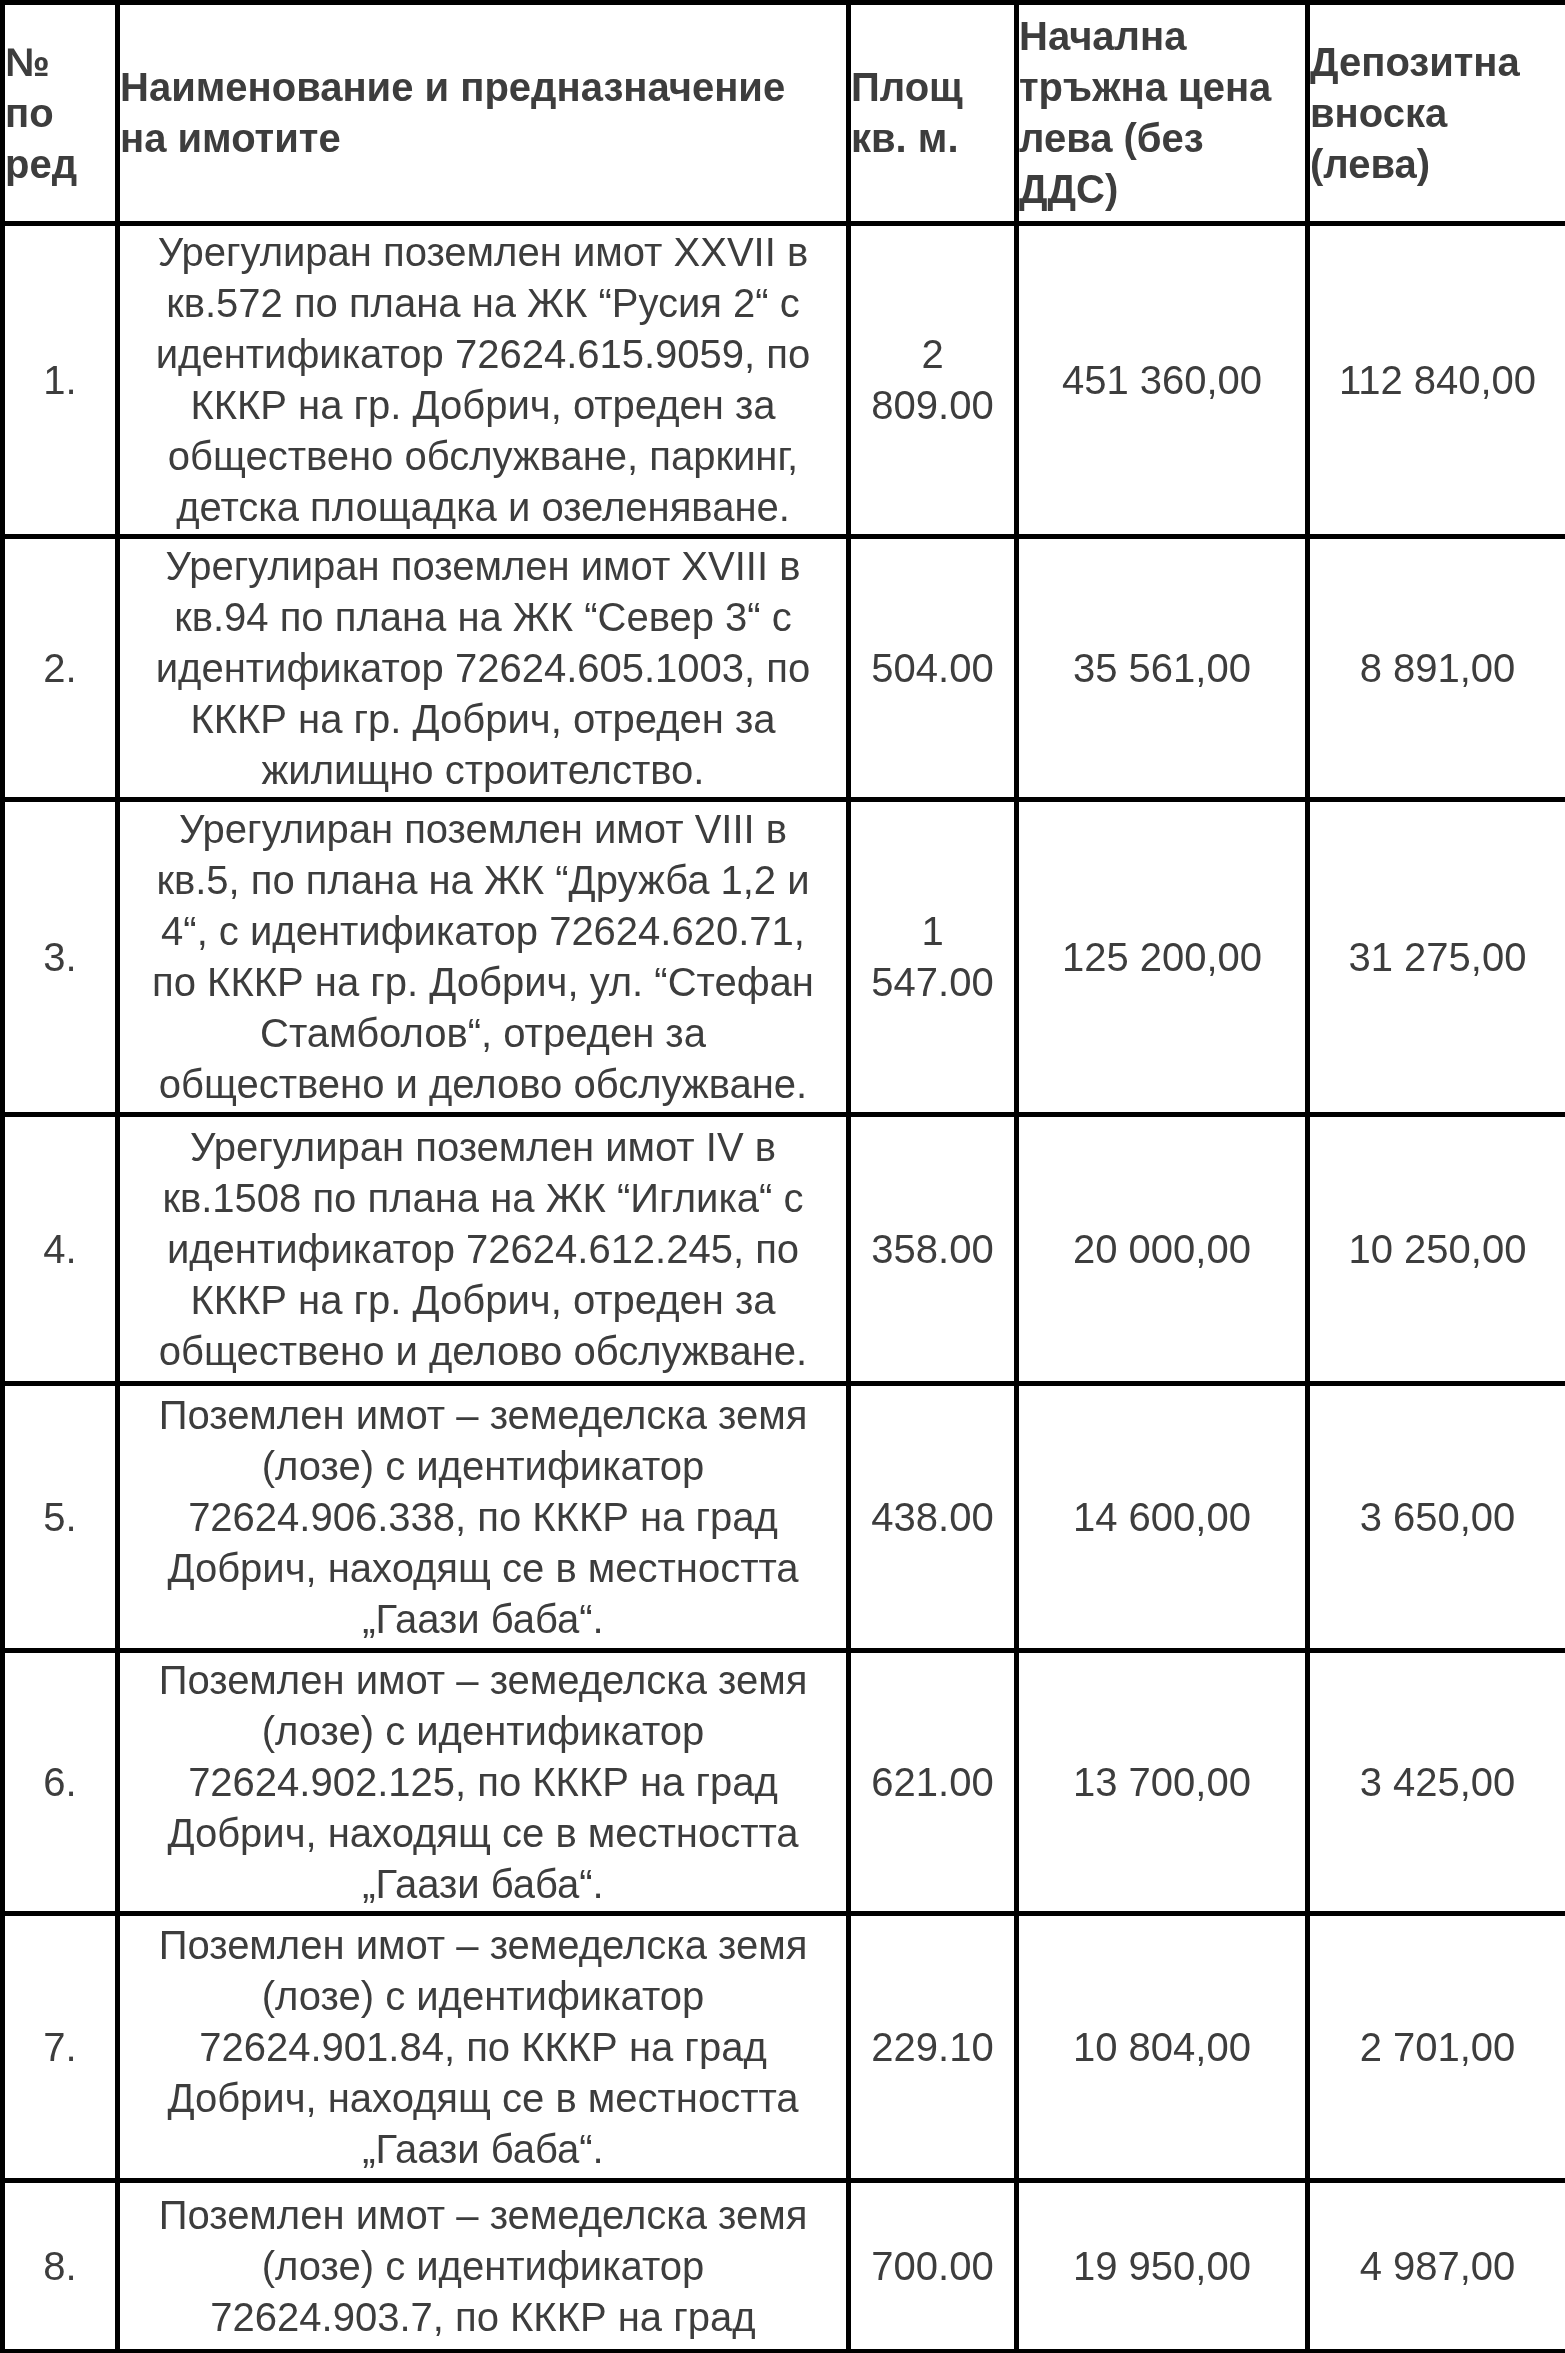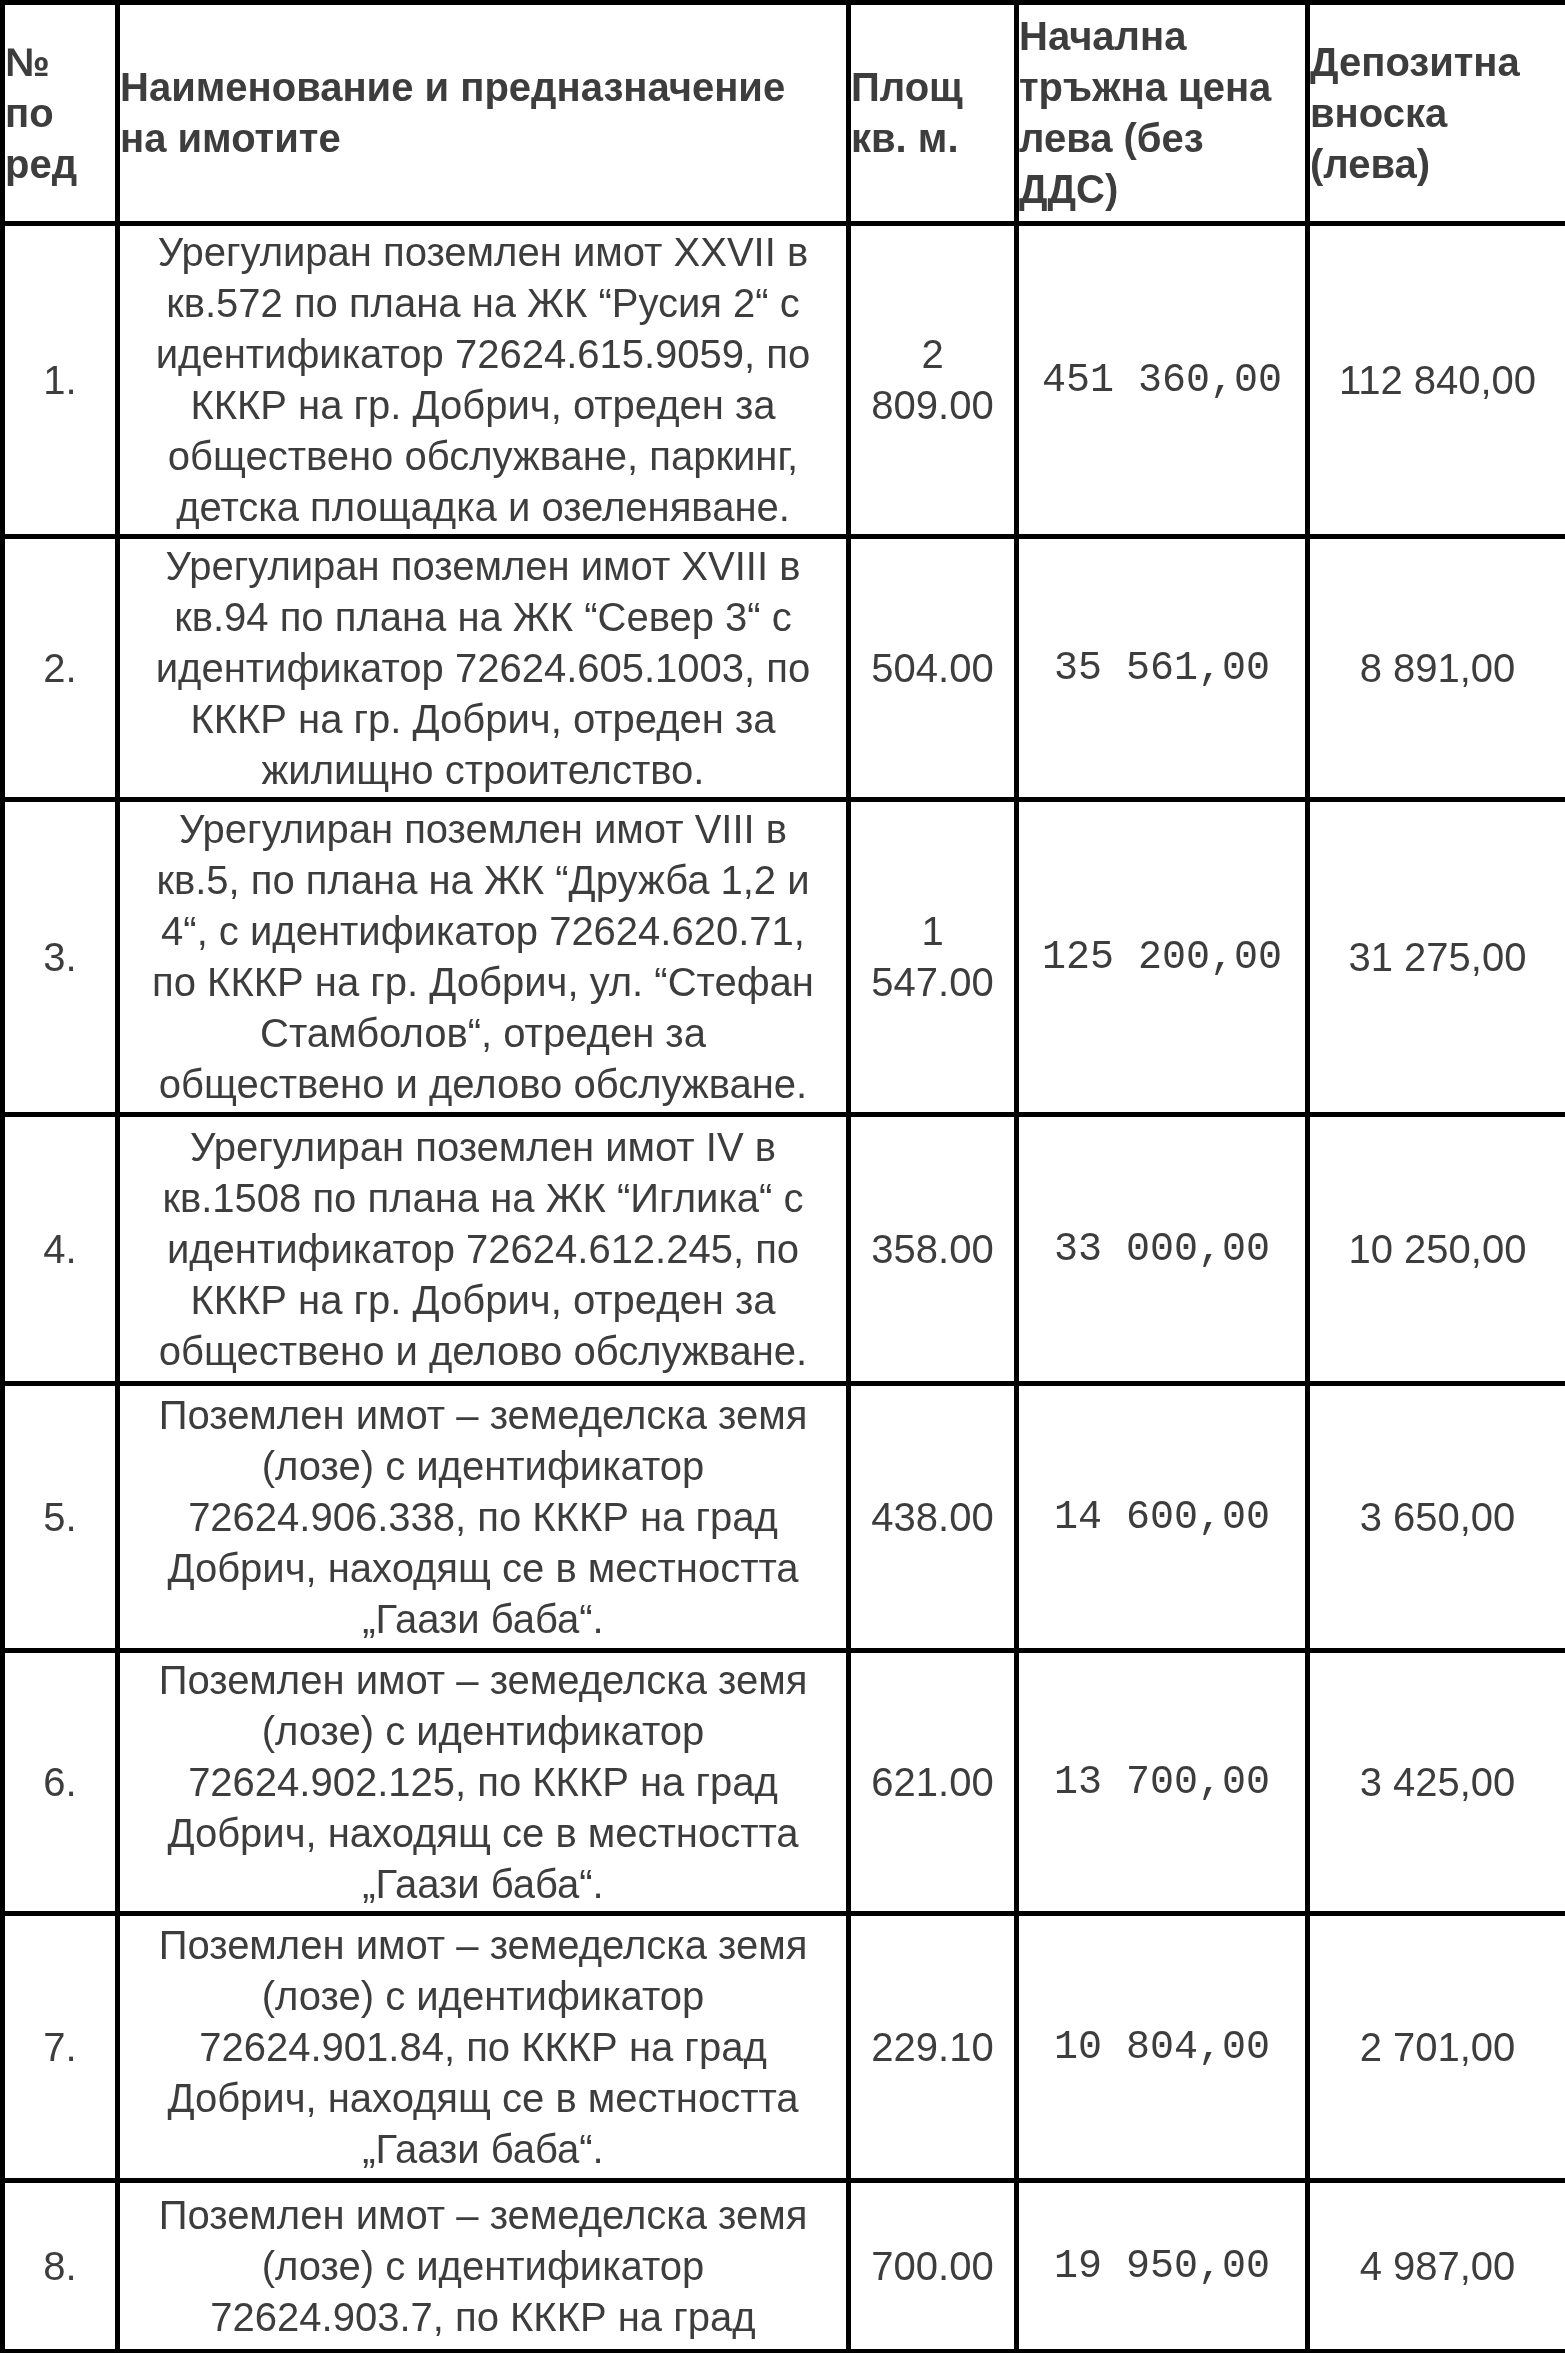--- a/index.html
+++ b/index.html
@@ -38,21 +38,21 @@
   }
   th.h-num     { padding-left: 18px; }
   th.h-name    { padding-left: 15px; padding-right: 11.6px; }
   th.h-area    { padding-left: 11.6px; }
   th.h-price   { padding: 0 11.6px; white-space: normal; text-align: justify; margin-left: 37px; }
   th.h-deposit { padding-left: 13.3px; padding-right: 8.3px; }
   
   td.c-num     { text-align: center; }
   td.c-name    { padding: 0 15px 0 15px; text-align: center; white-space: pre-line; }
   td.c-area    { text-align: center; white-space: pre-line; }
-  td.c-price   { text-align: center; font-family: Liberation Mono, monospace; }
+  td.c-price   { text-align: center; }
   td.c-deposit { text-align: center; }
   
   thead tr              { height: 221px; }
   tbody tr:nth-child(1) { height: 313px; }
   tbody tr:nth-child(2) { height: 263px; }
   tbody tr:nth-child(3) { height: 315px; }
   tbody tr:nth-child(4) { height: 269px; }
   tbody tr:nth-child(5) { height: 267px; }
   tbody tr:nth-child(6) { height: 263px; }
   tbody tr:nth-child(7) { height: 267px; }
@@ -123,21 +123,21 @@
       <td class="c-deposit">31 275,00</td>
     </tr>
     <tr>
       <td class="c-num">4.</td>
       <td class="c-name">Урегулиран поземлен имот IV в
 кв.1508 по плана на ЖК “Иглика“ с
 идентификатор 72624.612.245, по
 КККР на гр. Добрич, отреден за
 обществено и делово обслужване.</td>
       <td class="c-area">358.00</td>
-      <td class="c-price">33 000,00</td>
+      <td class="c-price">20 000,00</td>
       <td class="c-deposit">10 250,00</td>
     </tr>
     <tr>
       <td class="c-num">5.</td>
       <td class="c-name">Поземлен имот – земеделска земя
 (лозе) с идентификатор
 72624.906.338, по КККР на град
 Добрич, находящ се в местността
 „Гаази баба“.</td>
       <td class="c-area">438.00</td>

